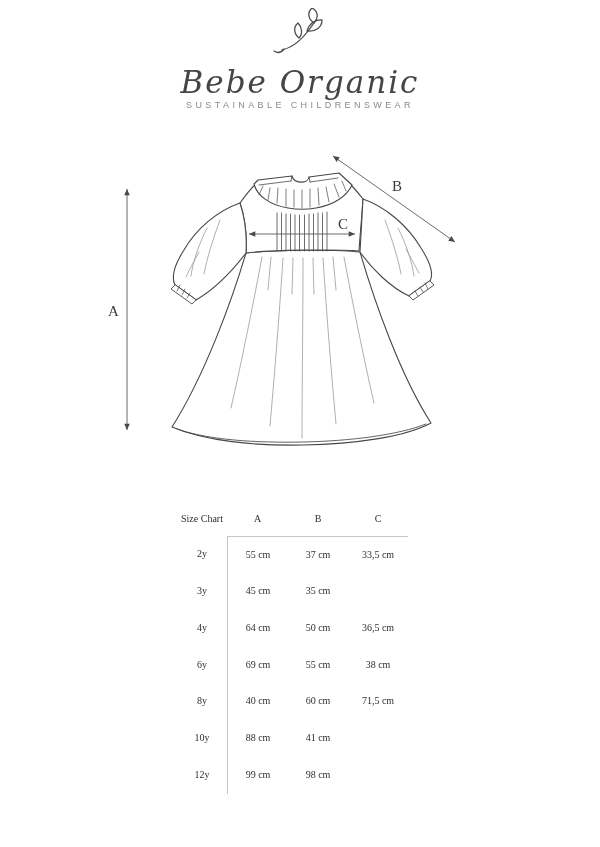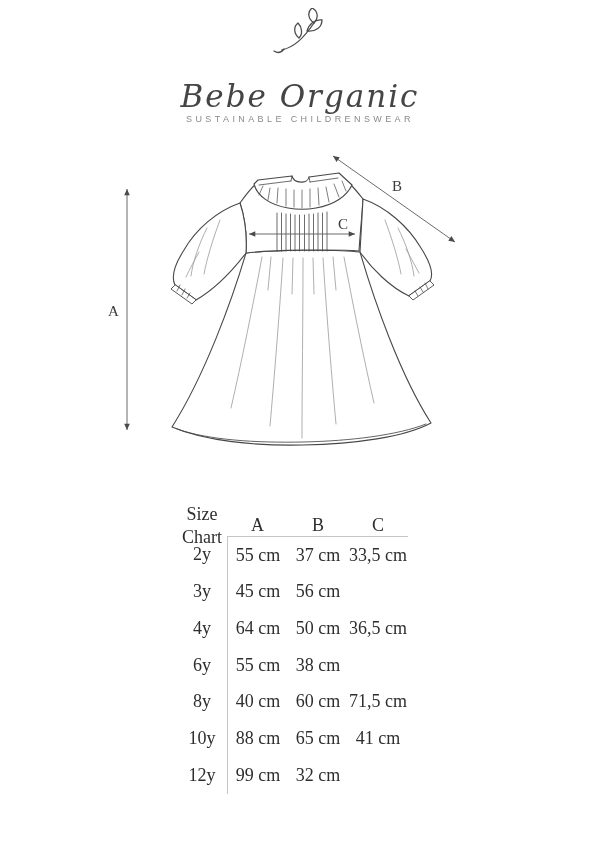--- a/index.html
+++ b/index.html
@@ -4,34 +4,34 @@
 <style>
   html,body{margin:0;padding:0;background:#ffffff;}
   .page{
     position:relative;width:600px;height:847px;background:#fff;overflow:hidden;
     font-family:"Liberation Serif",serif;color:#2f2f2f;
   }
   
   .brand-header{position:absolute;top:8px;left:0;width:600px;text-align:center;}
   .leaf-icon{display:block;margin:0 auto;}
   .brand-name{
-    margin-top:20px;
+    margin-top:6px;
     font-family:"DejaVu Serif",serif;font-style:italic;font-weight:normal;
     font-size:31px;letter-spacing:2px;color:#454545;
   }
   .brand-tagline{
     font-family:"Liberation Sans",sans-serif;
     font-size:9px;letter-spacing:3.4px;color:#8a8a8a;
   }
   
   .diagram{position:absolute;left:0;top:0;width:600px;height:470px;}
   .diagram svg{display:block;}
   .measure-label{font-family:"Liberation Serif",serif;font-size:15px;fill:#3a3a3a;}
   
-  .size-chart{position:absolute;left:177px;top:503px;font-size:18px;color:#2e2e2e;}
+  .size-chart{position:absolute;left:177px;top:503px;font-size:10px;color:#2e2e2e;}
   .trow{display:grid;grid-template-columns:50px 61px 60px 60px;height:36.8px;}
   .trow.thead{height:33px;}
   .cell{display:flex;align-items:center;justify-content:center;text-align:center;line-height:1.25;}
   .trow:not(.thead) .cell:nth-child(2){border-left:1px solid #c6c6c6;}
   .trow.first .cell:nth-child(n+2){border-top:1px solid #c6c6c6;}
 </style>
 </head>
 <body>
 
 <div class="page">
@@ -107,45 +107,45 @@
     </div>
     <div class="trow first">
       <div class="cell">2y</div>
       <div class="cell">55 cm</div>
       <div class="cell">37 cm</div>
       <div class="cell">33,5 cm</div>
     </div>
     <div class="trow">
       <div class="cell">3y</div>
       <div class="cell">45 cm</div>
-      <div class="cell">56 cm</div>
+      <div class="cell">35 cm</div>
     </div>
     <div class="trow">
       <div class="cell">4y</div>
       <div class="cell">64 cm</div>
       <div class="cell">50 cm</div>
       <div class="cell">36,5 cm</div>
     </div>
     <div class="trow">
       <div class="cell">6y</div>
+      <div class="cell">69 cm</div>
       <div class="cell">55 cm</div>
       <div class="cell">38 cm</div>
     </div>
     <div class="trow">
       <div class="cell">8y</div>
       <div class="cell">40 cm</div>
       <div class="cell">60 cm</div>
       <div class="cell">71,5 cm</div>
     </div>
     <div class="trow">
       <div class="cell">10y</div>
       <div class="cell">88 cm</div>
-      <div class="cell">65 cm</div>
       <div class="cell">41 cm</div>
     </div>
     <div class="trow">
       <div class="cell">12y</div>
       <div class="cell">99 cm</div>
-      <div class="cell">32 cm</div>
+      <div class="cell">98 cm</div>
     </div>
   </div>
 
 </div>
 
 </body></html>

